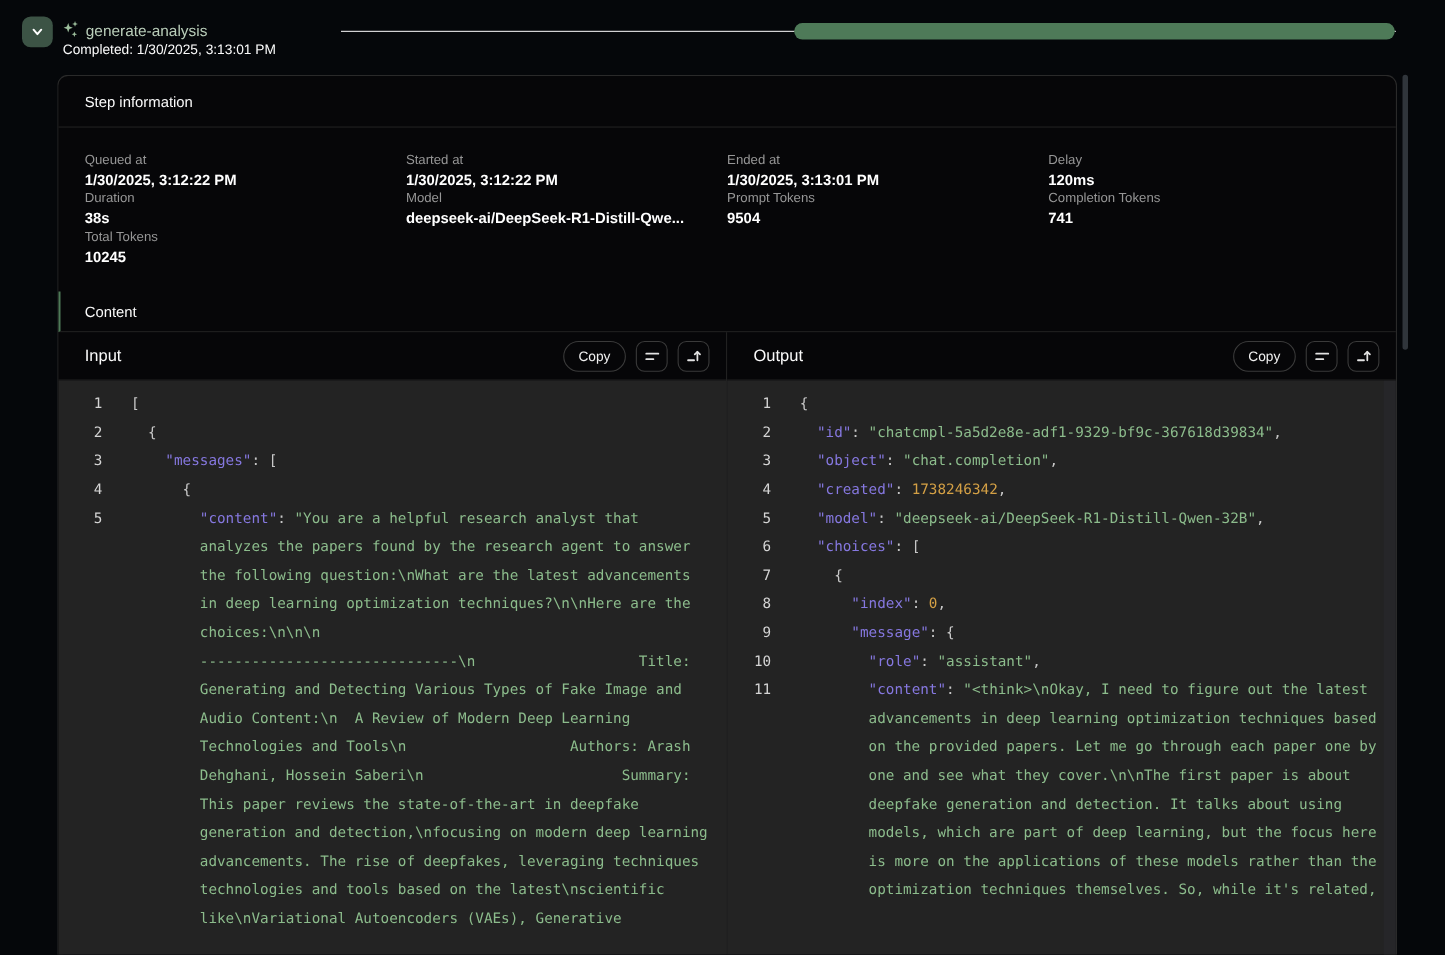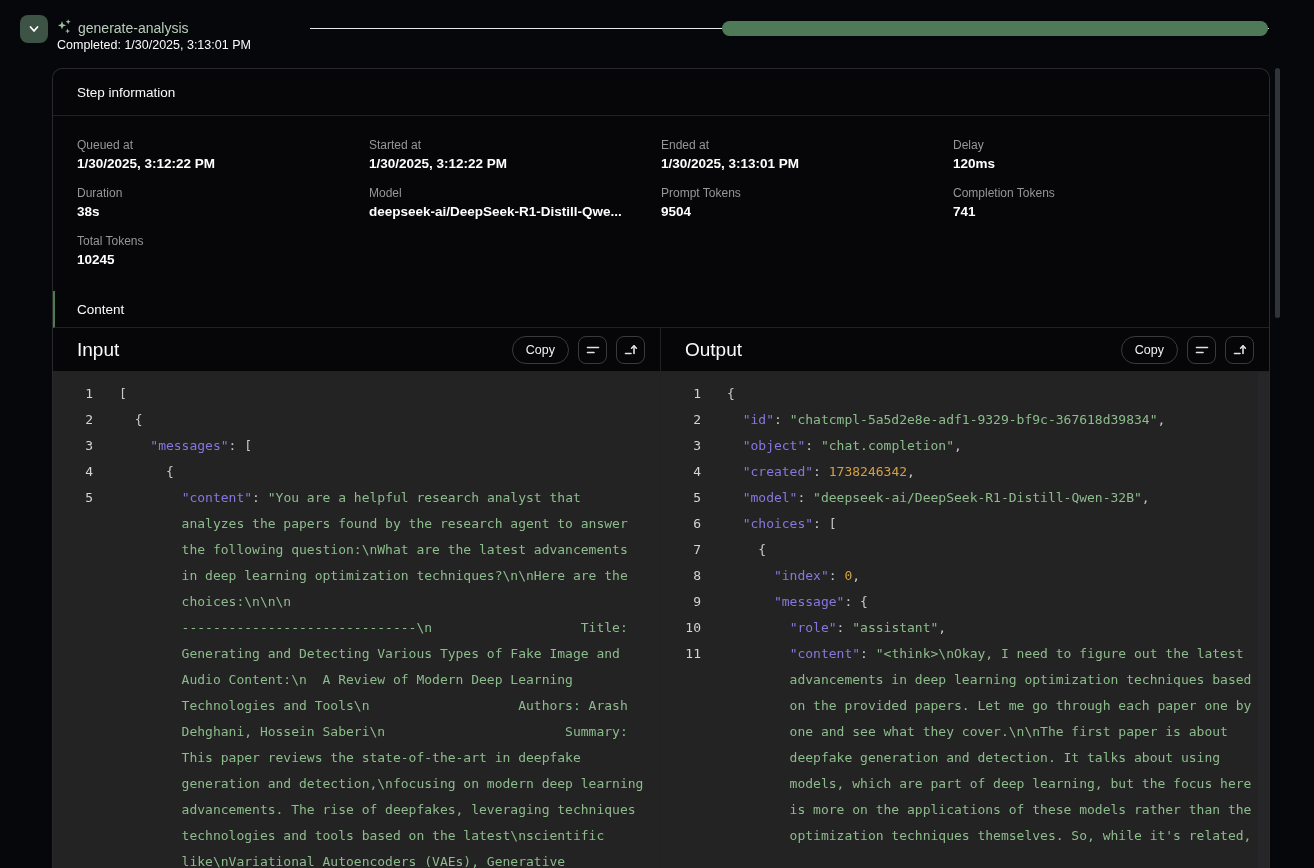--- a/index.html
+++ b/index.html
@@ -23,36 +23,36 @@
   
   .panel { position:absolute; left:52px; top:68px; width:1218px; height:800px;
     border:1px solid #2a2a2a; border-bottom:none; border-radius:10px 10px 0 0;
     background:#060608; display:flex; flex-direction:column; overflow:hidden; }
 
   .section-header { height:47px; flex:none; display:flex; align-items:center;
     padding-left:24px; font-size:13.5px; font-weight:500; color:#fafafa;
     border-bottom:1px solid #212121; }
 
   .fields { flex:none; padding:22px 24px 24px 24px; display:grid;
-    grid-template-columns:repeat(4,1fr); row-gap:15px; }
+    grid-template-columns:repeat(4,1fr); row-gap:2px; }
   .field-label { font-size:12px; color:#969696; margin-bottom:4px; }
   .field-value { font-size:13.5px; font-weight:700; color:#ffffff;
     white-space:nowrap; overflow:hidden; }
 
   .content-header { height:37px; flex:none; display:flex; align-items:center;
     padding-left:22px; font-size:13.5px; font-weight:500; color:#fafafa;
     border-bottom:1px solid #212121; border-left:2px solid #4e7a58; }
 
   
   .io-wrap { flex:1; display:flex; min-height:0; }
   .io-col { width:50%; display:flex; flex-direction:column; min-width:0; }
   .io-col.left { border-right:1px solid #212121; }
   .io-header { height:44px; flex:none; display:flex; align-items:center;
     padding:0 15px 0 24px; border-bottom:1px solid #212121; }
-  .io-title { font-size:19px; color:#fafafa; flex:1; }
+  .io-title { font-size:15px; color:#fafafa; flex:1; }
   .copy-btn { height:28px; padding:0 13px; border:1px solid #3a3a3a; border-radius:14px;
     background:transparent; color:#f0f0f0; font-size:12.5px; cursor:pointer;
     font-family:"Liberation Sans", sans-serif; }
   .icon-btn { width:29px; height:28px; margin-left:9px; border:1px solid #3a3a3a;
     border-radius:8px; background:transparent; cursor:pointer;
     display:flex; align-items:center; justify-content:center; }
 
   
   .code-area { flex:1; position:relative; background:#232323; overflow:hidden;
     padding:9px 12px 0 0;

